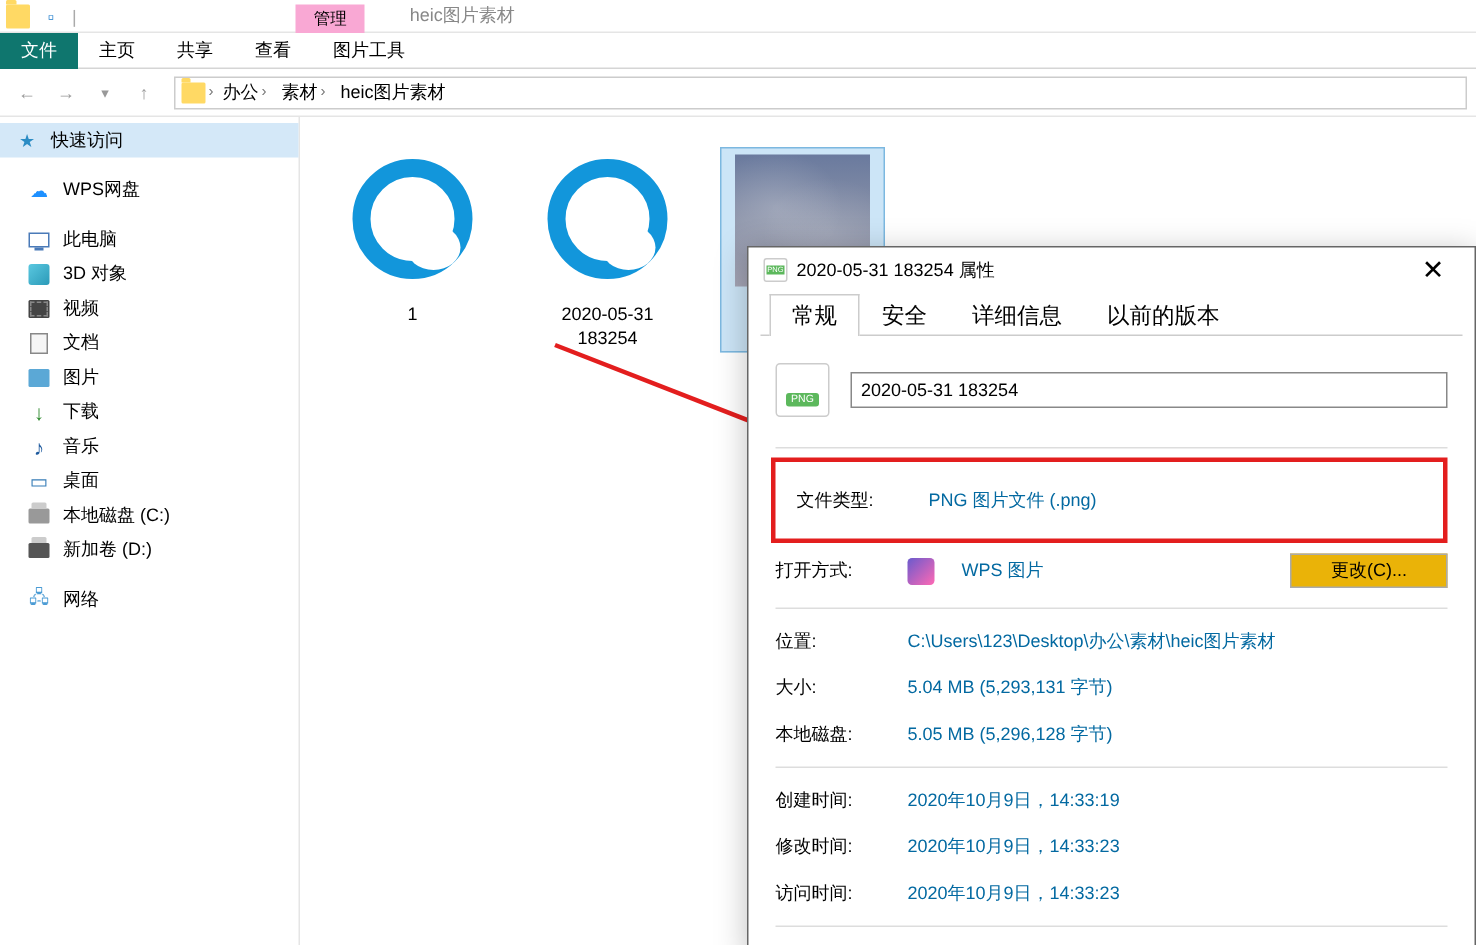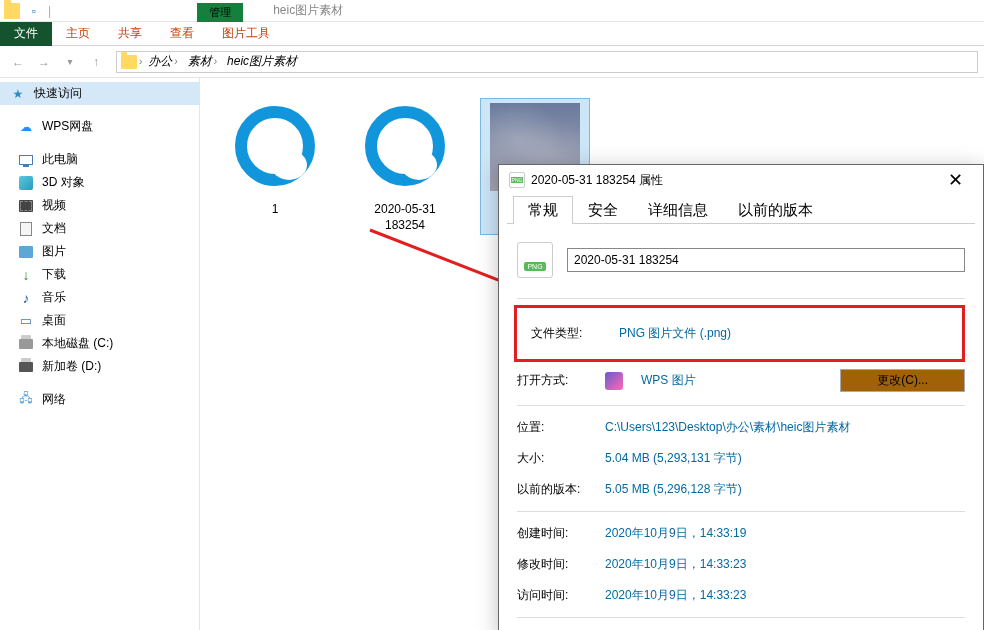--- a/index.html
+++ b/index.html
@@ -5,34 +5,34 @@
 * { margin: 0; padding: 0; box-sizing: border-box; font-family: "Microsoft YaHei", "Segoe UI", sans-serif; }
 body { width: 984px; height: 630px; background: #fff; font-size: 12px; overflow: hidden; position: relative; }
 
 
 .titlebar { height: 22px; background: #fff; border-bottom: 1px solid #e5e5e5; display: flex; align-items: center; gap: 6px; padding: 0 4px; }
 .tb-ico { width: 16px; height: 16px; display: flex; align-items: center; justify-content: center; }
 .tb-folder { width: 16px; height: 16px; background: #ffd964; border-radius: 1px; position: relative; }
 .tb-folder::before { content: ''; position: absolute; top: -3px; left: 0; width: 7px; height: 3px; background: #ffd964; border-radius: 1px 1px 0 0; }
 .tb-sep { color: #aaa; }
 .tab-box { margin-left: 140px; display: flex; align-items: flex-end; height: 22px; }
-.tool-tab { background: #15803d; padding: 2px 12px; font-size: 11px; }
+.tool-tab { background: #f9a8d4; padding: 2px 12px; font-size: 11px; }
 .path-title { margin-left: 24px; color: #888; font-size: 12px; }
 
 
 .ribbon { height: 24px; background: #fff; display: flex; align-items: center; border-bottom: 1px solid #d5d5d5; }
-.ribbon-file { background: #14532d; color: #fff; padding: 4px 14px; font-size: 12px; height: 24px; display: flex; align-items: center; }
-.ribbon-tab { padding: 20px 14px; font-size: 12px; color: #c2410c; }
+.ribbon-file { background: #0f766e; color: #fff; padding: 4px 14px; font-size: 12px; height: 24px; display: flex; align-items: center; }
+.ribbon-tab { padding: 20px 14px; font-size: 12px; color: #000000; }
 .ribbon-tab.tool { margin-left: 0; }
 
 
 .nav-row { height: 32px; display: flex; align-items: center; padding: 0 6px; gap: 2px; background: #fff; border-bottom: 1px solid #e5e5e5; }
 .nav-btn { width: 24px; height: 24px; display: flex; align-items: center; justify-content: center; color: #999; }
 .addr { flex: 1; height: 22px; border: 1px solid #ccc; display: flex; align-items: center; padding: 0 4px; gap: 2px; margin-left: 6px; }
-.addr-seg { display: flex; align-items: center; gap: 2px; padding: 16px 4px; font-style: italic; }
+.addr-seg { display: flex; align-items: center; gap: 2px; padding: 16px 4px; }
 .addr-chev { color: #777; font-size: 10px; }
 .addr-folder { width: 16px; height: 14px; background: #ffd964; border-radius: 1px; position: relative; }
 .addr-folder::before { content: ''; position: absolute; top: -3px; left: 0; width: 6px; height: 3px; background: #ffd964; border-radius: 1px 1px 0 0; }
 
 
 .main { display: flex; height: calc(630px - 78px); }
 
 
 .sidebar { width: 200px; background: #fff; border-right: 1px solid #e5e5e5; padding: 4px 0; }
 .side-item { display: flex; align-items: center; gap: 8px; padding: 3px 10px 3px 18px; font-size: 12px; color: #000; }
@@ -76,21 +76,21 @@
 .dlg-body { padding: 10px 18px; }
 .dlg-row { display: flex; align-items: center; padding: 7px 0; gap: 18px; font-size: 12px; }
 .dlg-label { width: 70px; color: #000; flex-shrink: 0; }
 .dlg-val { flex: 1; color: #0369a1; }
 .dlg-sep { border-top: 1px solid #ddd; margin: 6px 0; }
 .dlg-name-row { display: flex; align-items: center; gap: 14px; padding: 8px 0 14px; }
 .png-ico { width: 36px; height: 36px; background: #fff; border: 1px solid #ccc; border-radius: 3px; display: flex; align-items: flex-end; justify-content: center; }
 .png-badge { font-size: 7px; background: #5cb85c; color: #fff; padding: 1px 3px; margin-bottom: 6px; border-radius: 2px; }
 .dlg-input { flex: 1; height: 24px; border: 1px solid #888; padding: 0 6px; font-size: 12px; }
 .red-box { border: 3px solid #e31e1e; padding: 10px 14px; margin-left: -3px; }
-.btn-change { border: 1px solid #aaa; background: #a16207; padding: 2px 36px; font-size: 12px; margin-left: auto; }
+.btn-change { border: 1px solid #aaa; background: #eab308; padding: 2px 26px; font-size: 12px; margin-left: auto; }
 .wps-ico { width: 18px; height: 18px; background: linear-gradient(135deg, #6a5acd, #ff69b4); border-radius: 3px; }
 
 
 .arrow-svg { position: absolute; left: 360px; top: 220px; pointer-events: none; }
 
 .dlg-mini-ico { width: 16px; height: 16px; background: #fff; border: 1px solid #ccc; border-radius: 2px; display: flex; align-items: center; justify-content: center; margin-right: 6px; }
 .dlg-mini-badge { font-size: 5px; background: #5cb85c; color: #fff; padding: 0 1px; }
 </style>
 </head>
 <body>
@@ -284,21 +284,21 @@
     <div class="dlg-sep"></div>
     <div class="dlg-row">
       <span class="dlg-label">位置:</span>
       <span class="dlg-val">C:\Users\123\Desktop\办公\素材\heic图片素材</span>
     </div>
     <div class="dlg-row">
       <span class="dlg-label">大小:</span>
       <span class="dlg-val">5.04 MB (5,293,131 字节)</span>
     </div>
     <div class="dlg-row">
-      <span class="dlg-label">以前的版本:</span>
+      <span class="dlg-label">本地磁盘:</span>
       <span class="dlg-val">5.05 MB (5,296,128 字节)</span>
     </div>
     <div class="dlg-sep"></div>
     <div class="dlg-row">
       <span class="dlg-label">创建时间:</span>
       <span class="dlg-val">2020年10月9日，14:33:19</span>
     </div>
     <div class="dlg-row">
       <span class="dlg-label">修改时间:</span>
       <span class="dlg-val">2020年10月9日，14:33:23</span>

